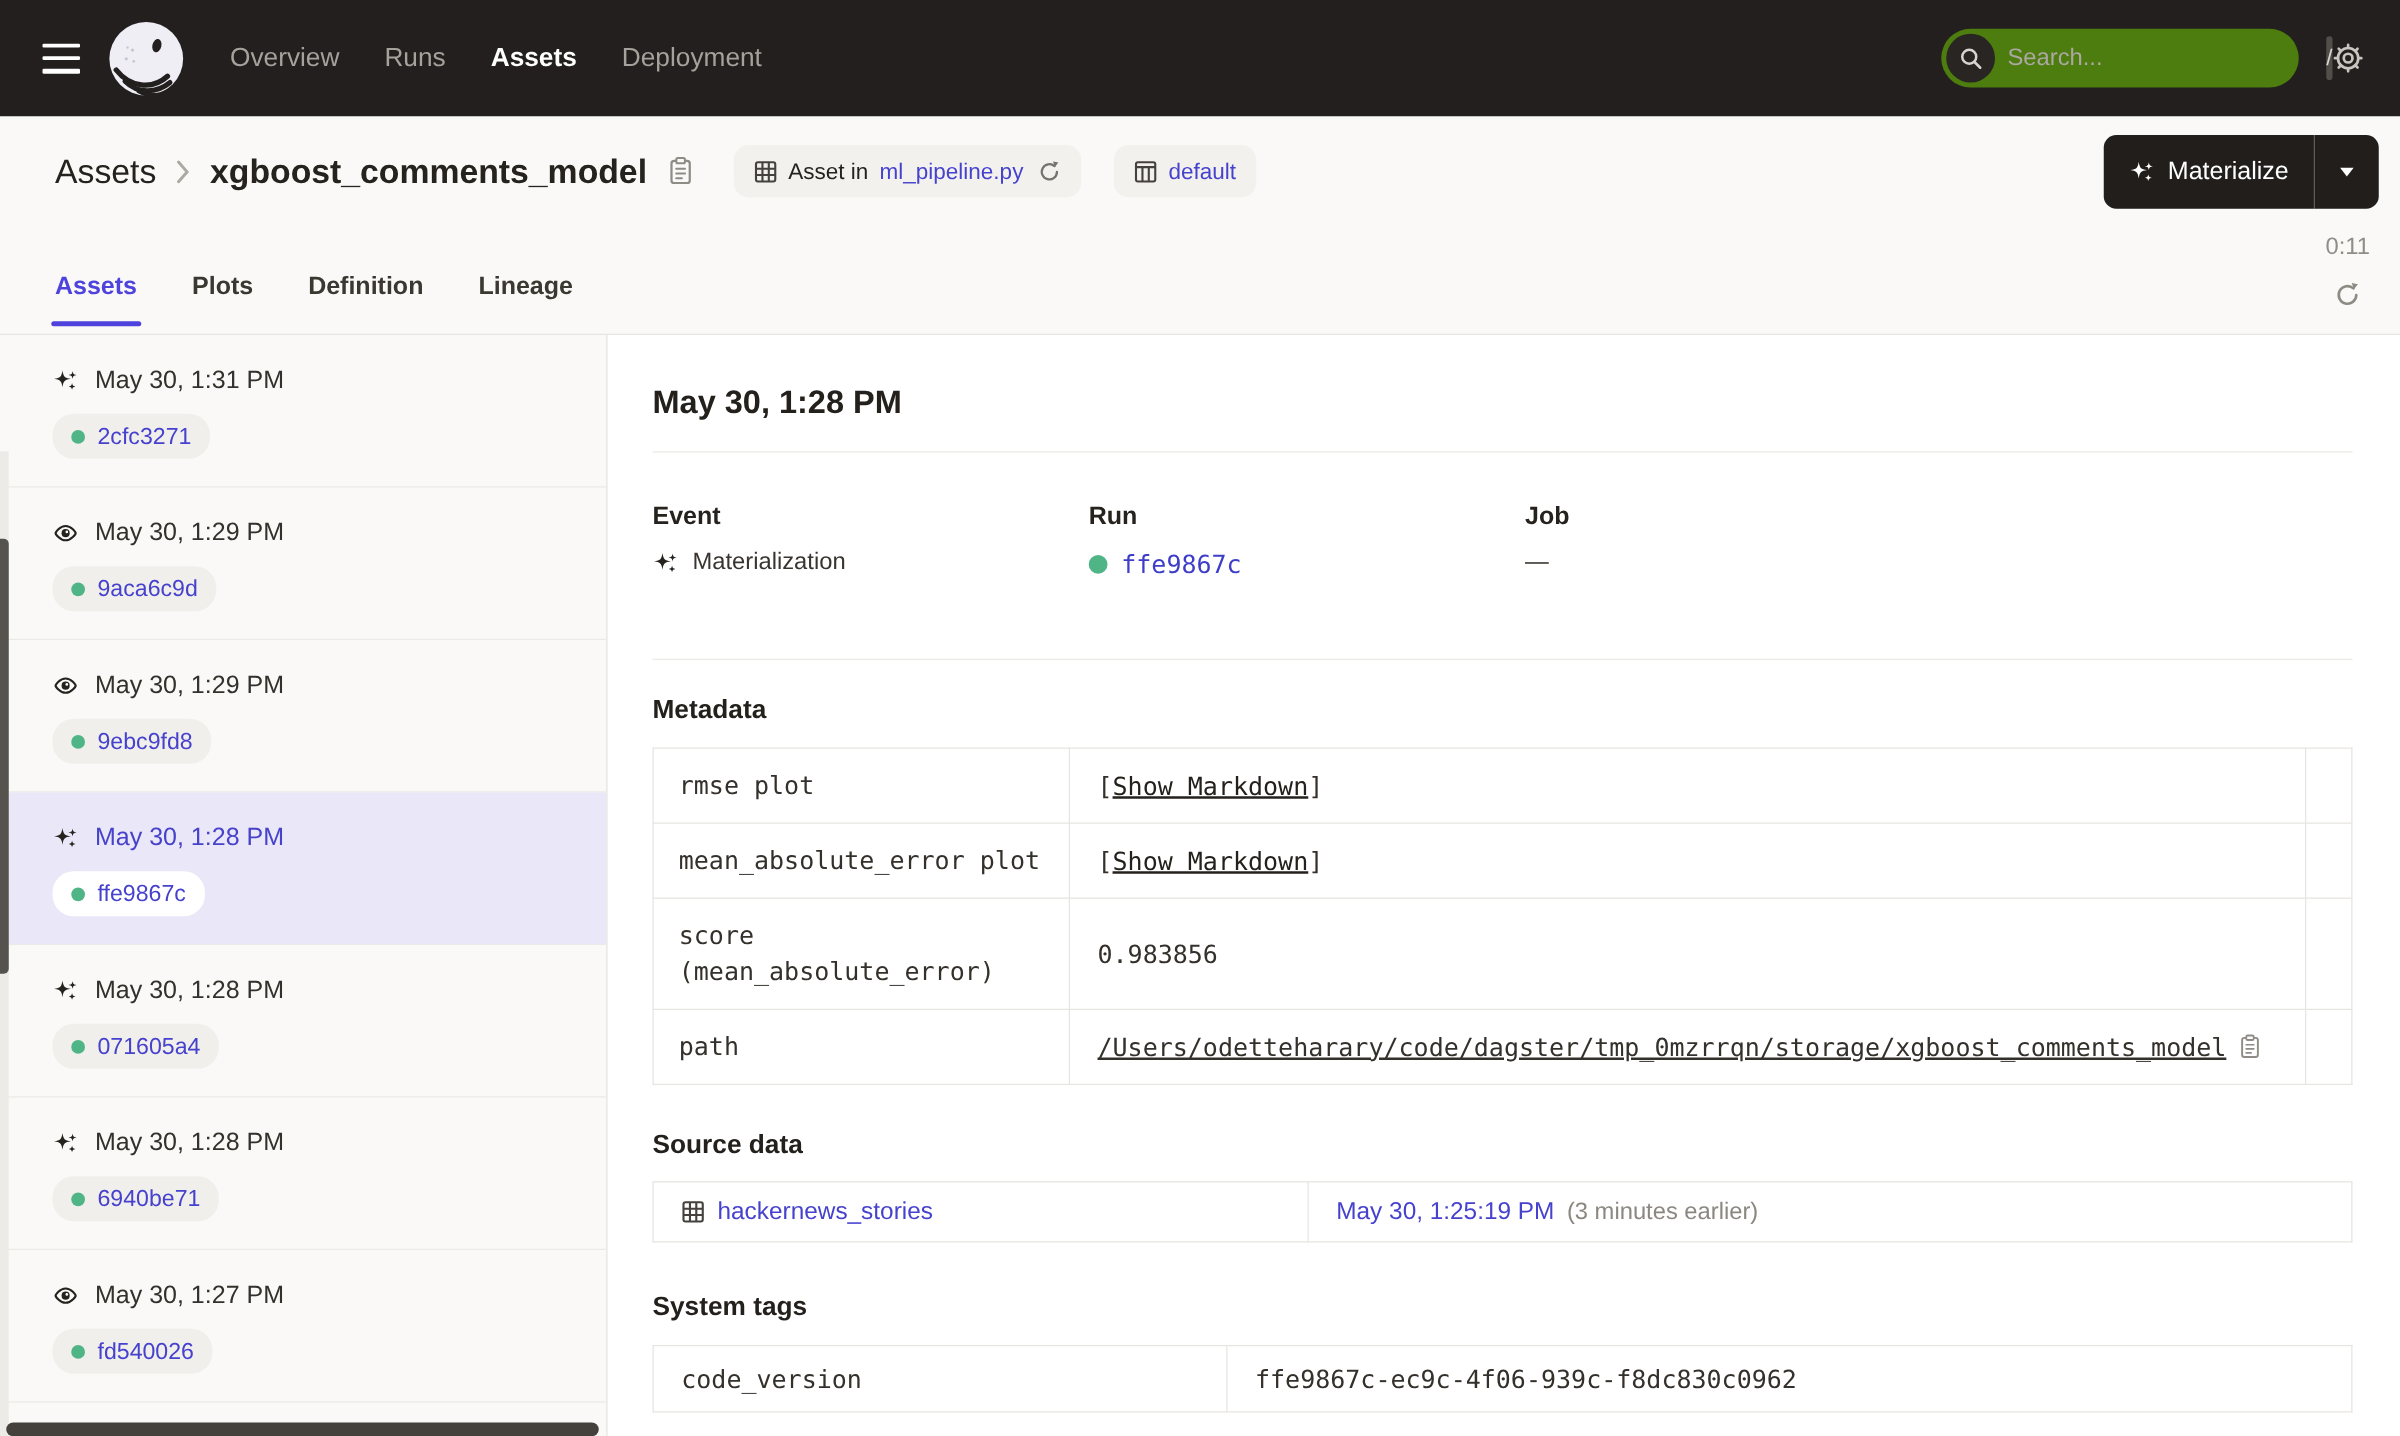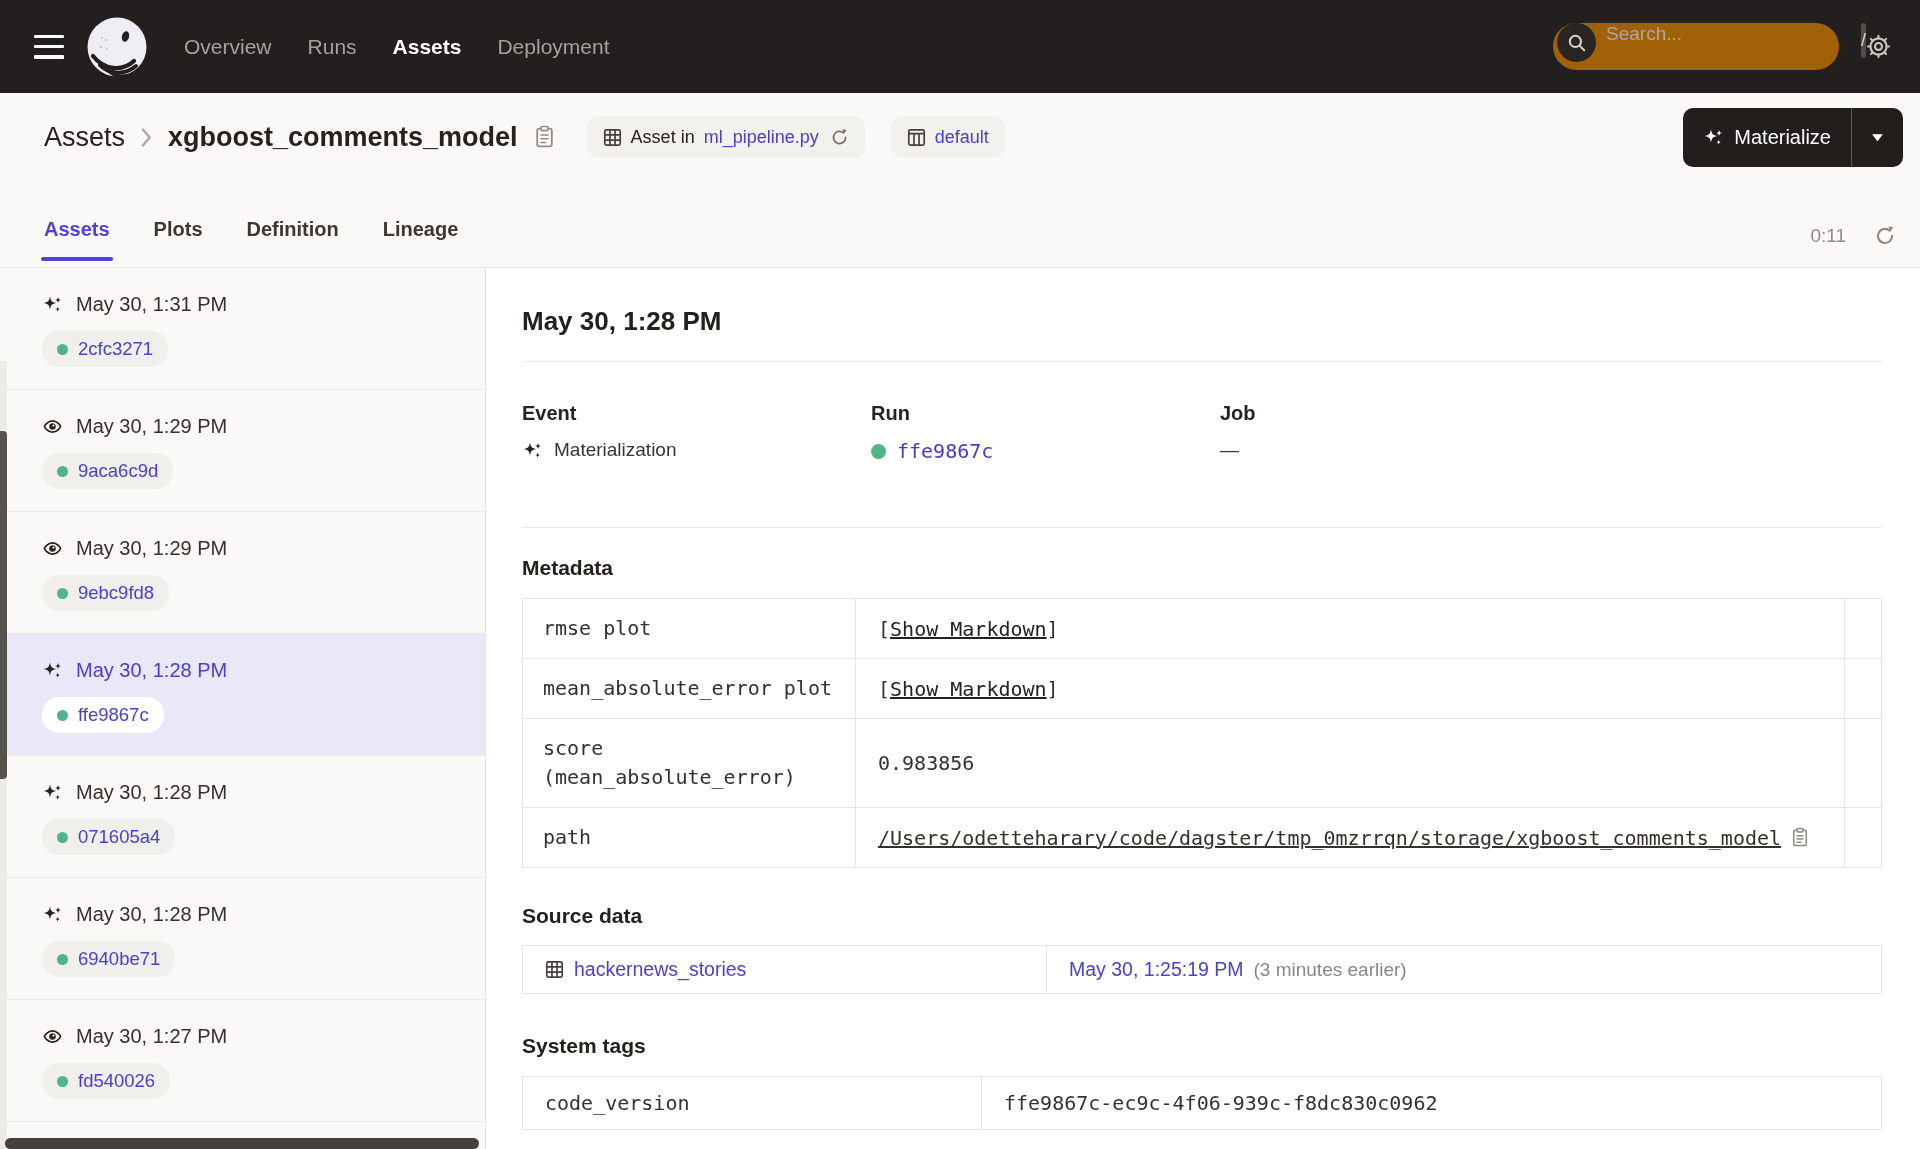--- a/index.html
+++ b/index.html
@@ -14,21 +14,21 @@
 
 
 .topnav{height:93px;background:var(--nav-bg);display:flex;align-items:center;padding:0 28px 0 34px;}
 .hamburger{width:30px;height:24px;display:flex;flex-direction:column;justify-content:space-between;cursor:pointer;margin-right:22px;}
 .hamburger span{display:block;height:3.5px;background:#FFFFFF;border-radius:1px;}
 .logo{width:62px;height:62px;margin-right:36px;}
 .nav-links{display:flex;align-items:center;gap:36px;}
 .nav-link{font-size:21px;color:#A5A19B;cursor:pointer;}
 .nav-link.active{color:#FFFFFF;font-weight:700;}
 .topnav .spacer{flex:1;}
-.search-pill{width:286px;height:47px;border-radius:24px;background:#a16207;display:flex;align-items:flex-start;padding:0 10px 0 4px;}
+.search-pill{width:286px;height:47px;border-radius:24px;background:#4d7c0f;display:flex;align-items:center;padding:0 10px 0 4px;}
 .search-circle{width:39px;height:39px;border-radius:50%;background:#282523;display:flex;align-items:center;justify-content:center;flex:none;}
 .search-input{flex:1;background:transparent;border:none;outline:none;color:#E8E5E1;font-size:19px;padding:0 10px;font-family:"Liberation Sans",sans-serif;}
 .search-input::placeholder{color:#ABA7A1;}
 .slash-chip{width:31px;height:35px;border-radius:7px;background:#514D49;color:#D9D6D1;font-size:18px;display:flex;align-items:center;justify-content:center;}
 .gear{margin-left:26px;cursor:pointer;display:flex;}
 
 
 .subheader{height:88px;display:flex;align-items:center;padding:0 17px 0 44px;}
 .crumb-root{font-size:27px;font-weight:500;color:var(--ink);cursor:pointer;}
 .crumb-sep{margin:0 16px;display:flex;}
@@ -42,21 +42,21 @@
 .badge2{margin-left:26px;}
 .materialize{margin-left:auto;height:59px;border-radius:10px;background:#211E1C;display:flex;align-items:stretch;color:#fff;overflow:hidden;cursor:pointer;}
 .mat-main{display:flex;align-items:center;gap:10px;padding:0 20px;font-size:20px;font-weight:500;}
 .mat-caret{width:52px;display:flex;align-items:center;justify-content:center;border-left:1px solid rgba(255,255,255,0.28);}
 
 
 .tabsbar{height:87px;display:flex;align-items:flex-end;padding:0 24px 0 44px;border-bottom:1px solid var(--border);position:relative;}
 .tab{font-size:20px;font-weight:700;color:#3B3731;padding-bottom:26px;margin-right:44px;position:relative;cursor:pointer;}
 .tab.active{color:var(--accent);font-weight:600;}
 .tab.active::after{content:"";position:absolute;left:-3px;right:-3px;bottom:6px;height:4px;border-radius:2px;background:var(--accent);}
-.tabs-right{margin-left:auto;display:flex;align-items:center;gap:28px;padding-bottom:20px;}
+.tabs-right{margin-left:auto;display:flex;align-items:center;gap:16px;padding-bottom:20px;flex-direction:column;}
 .timer{font-size:19px;color:#908C86;}
 .tabs-right .refresh{display:flex;color:#8E8A84;cursor:pointer;}
 
 
 .content{display:flex;height:881px;position:relative;}
 .sidebar{width:486px;flex:none;border-right:1px solid var(--border);background:var(--page-bg);position:relative;}
 .event-item{height:122px;padding:25px 28px 0 42px;border-bottom:1px solid #ECEAE6;cursor:pointer;}
 .event-item.selected{background:var(--selected-bg);}
 .evt-row{display:flex;align-items:center;gap:13px;}
 .evt-icon{display:flex;color:var(--ink);flex:none;}

